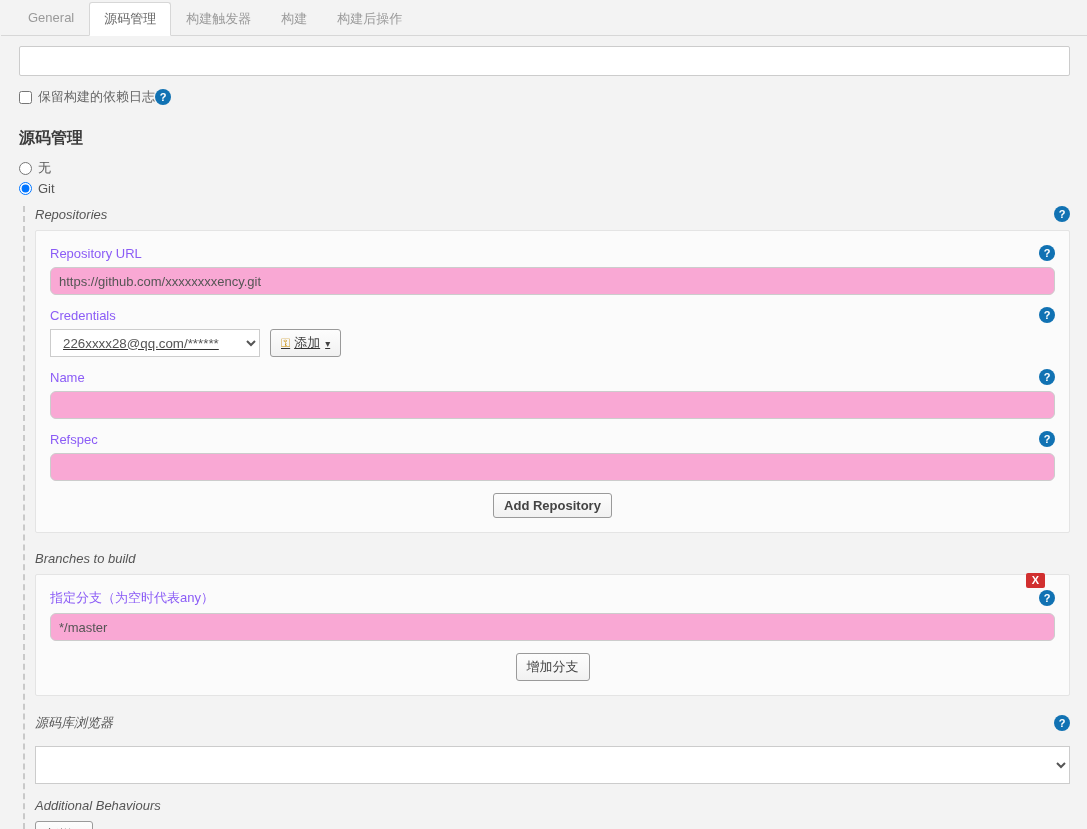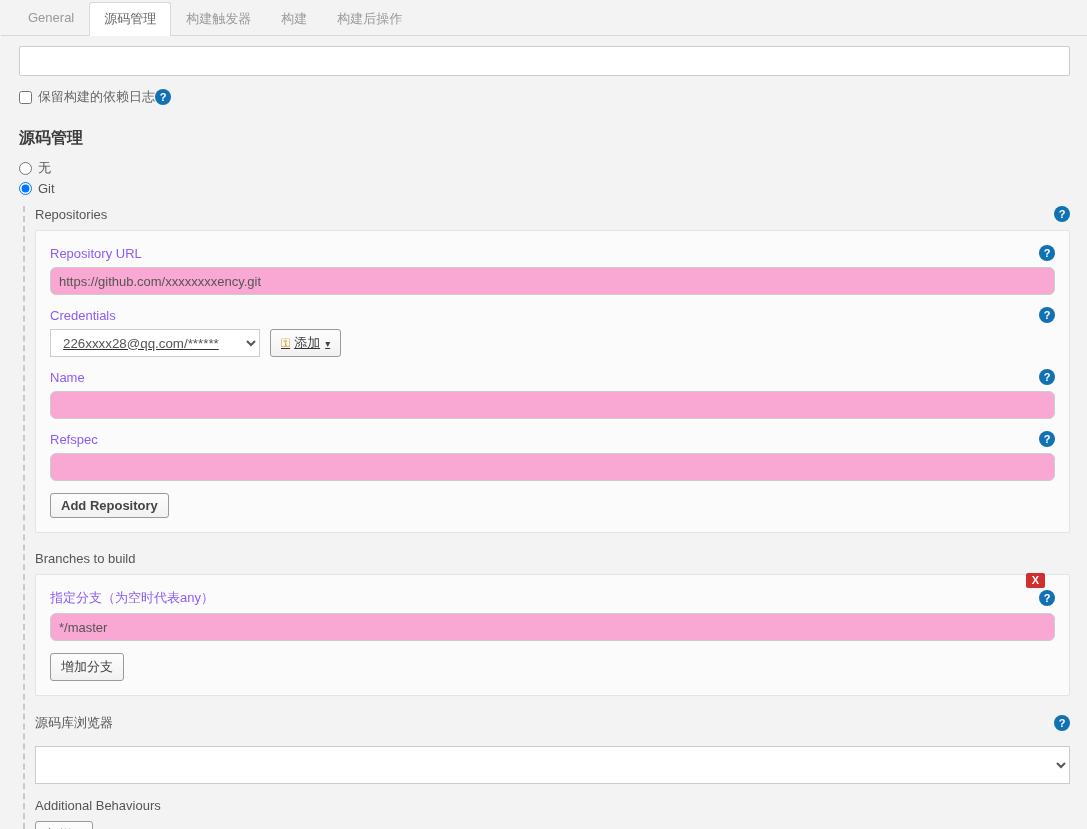--- a/index.html
+++ b/index.html
@@ -12,34 +12,34 @@
   .content{padding:10px 18px 18px 18px;}
   .top-input{width:100%;height:30px;border:1px solid #ccc;border-radius:2px;background:#fff;padding:4px 8px;}
   .help{width:16px;height:16px;border-radius:50%;background:#1172b3;color:#fff;display:inline-flex;align-items:center;justify-content:center;font-size:11px;font-weight:bold;cursor:pointer;}
   .chk-row{display:flex;align-items:center;margin-top:12px;}
   .chk-row label{margin-left:6px;color:#666;}
   h3.section-title{font-size:16px;font-weight:bold;color:#3b3b3b;margin:22px 0 10px 0;}
   .radio-row{display:flex;align-items:center;margin:4px 0;color:#555;}
   .radio-row input{margin-right:6px;}
   .indent{border-left:2px dashed #c9c9c9;margin-left:4px;padding-left:10px;margin-top:6px;}
   .sub-label{display:flex;align-items:center;margin:10px 0 8px 0;color:#555;}
-  .sub-label .txt{flex:0 0 auto;}
+  .sub-label .txt{flex:0 0 auto;font-style:italic;}
   .sub-label .spacer{flex:1;}
   .box{border:1px solid #e4e4e4;background:#fbfbfb;border-radius:2px;padding:14px 14px 14px 14px;margin-bottom:14px;position:relative;}
   .field-label{color:#8b5cf6;margin-bottom:6px;}
   .lbl-line{display:flex;align-items:center;width:100%;}
   .lbl-line .field-label{margin-bottom:0;}
   .lbl-line .spacer{flex:1;}
   .text-input{width:100%;height:28px;border:1px solid #ccc;border-radius:6px;background:#f9a8d4;padding:3px 8px;color:#555;margin-top:6px;}
   .sel{height:28px;border:1px solid #ccc;background:#fff;padding:2px 24px 2px 8px;color:#555;}
   .sel-full{width:100%;height:28px;border:1px solid #ccc;background:#fff;padding:18px 8px;color:#555;margin-top:6px;}
   .btn{display:inline-flex;align-items:center;background:linear-gradient(#fdfdfd,#f1f1f1);border:1px solid #9a9a9a;border-radius:3px;padding:4px 10px;color:#444;cursor:pointer;font-size:13px;}
   .btn .caret{margin-left:5px;font-size:10px;}
   .btn .key-ico{color:#c78a00;margin-right:4px;font-size:12px;}
-  .btn-row-right{display:flex;justify-content:flex-start;margin-top:4px;}
+  .btn-row-right{display:flex;justify-content:center;margin-top:4px;}
   .cred-line{display:flex;align-items:center;gap:10px;margin-top:6px;text-decoration:underline;}
   .del-badge{position:absolute;top:-2px;right:24px;background:#d12f2f;color:#fff;font-weight:bold;font-size:11px;padding:0 6px;border-radius:2px;line-height:15px;cursor:pointer;}
   .branch-box{position:relative;}
   .field-block{margin-bottom:12px;}
   input[type="text"]{font-size:13px;}
 </style>
 </head>
 <body>
 <div class="page">
 

